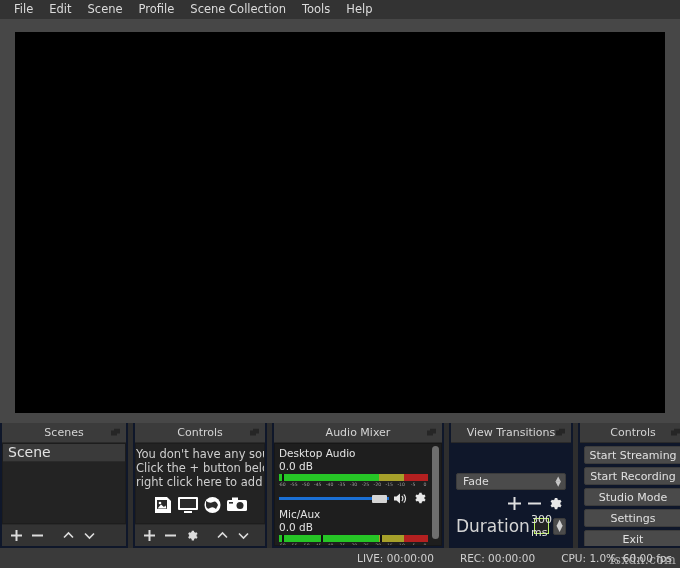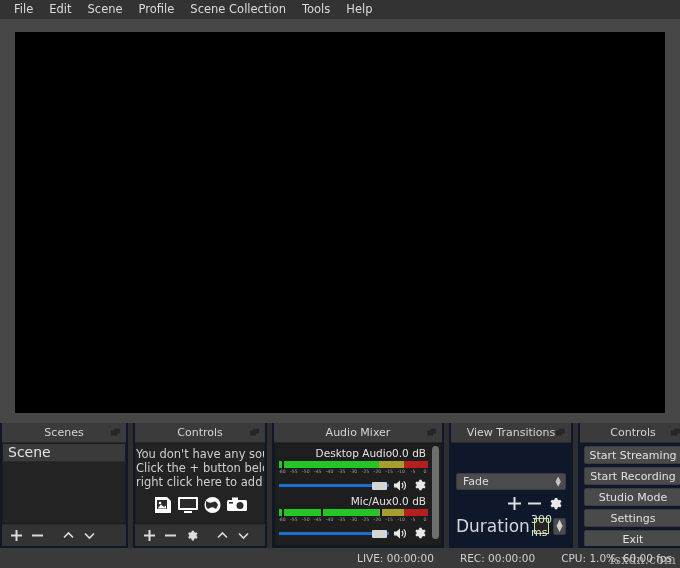--- a/index.html
+++ b/index.html
@@ -186,25 +186,26 @@
     box-sizing: border-box;
   }
   .mixer-sb-thumb {
     width: 100%; height: 96%;
     background: #6e6e6e;
     border-radius: 5px;
   }
   .chan { margin-bottom: 3px; }
   .chan-head {
     display: flex;
-    justify-content: flex-end;
+    justify-content: center;
     font-size: 10.5px;
     color: #e3e3e3;
     line-height: 13px;
     padding-right: 2px;
+    flex-direction: column;
   }
   .meter {
     height: 7px;
     margin-top: 1px;
     display: flex;
     background: #101010;
     position: relative;
   }
   .meter .g { background: #26c526; }
   .meter .y { background: #a6a02a; }

